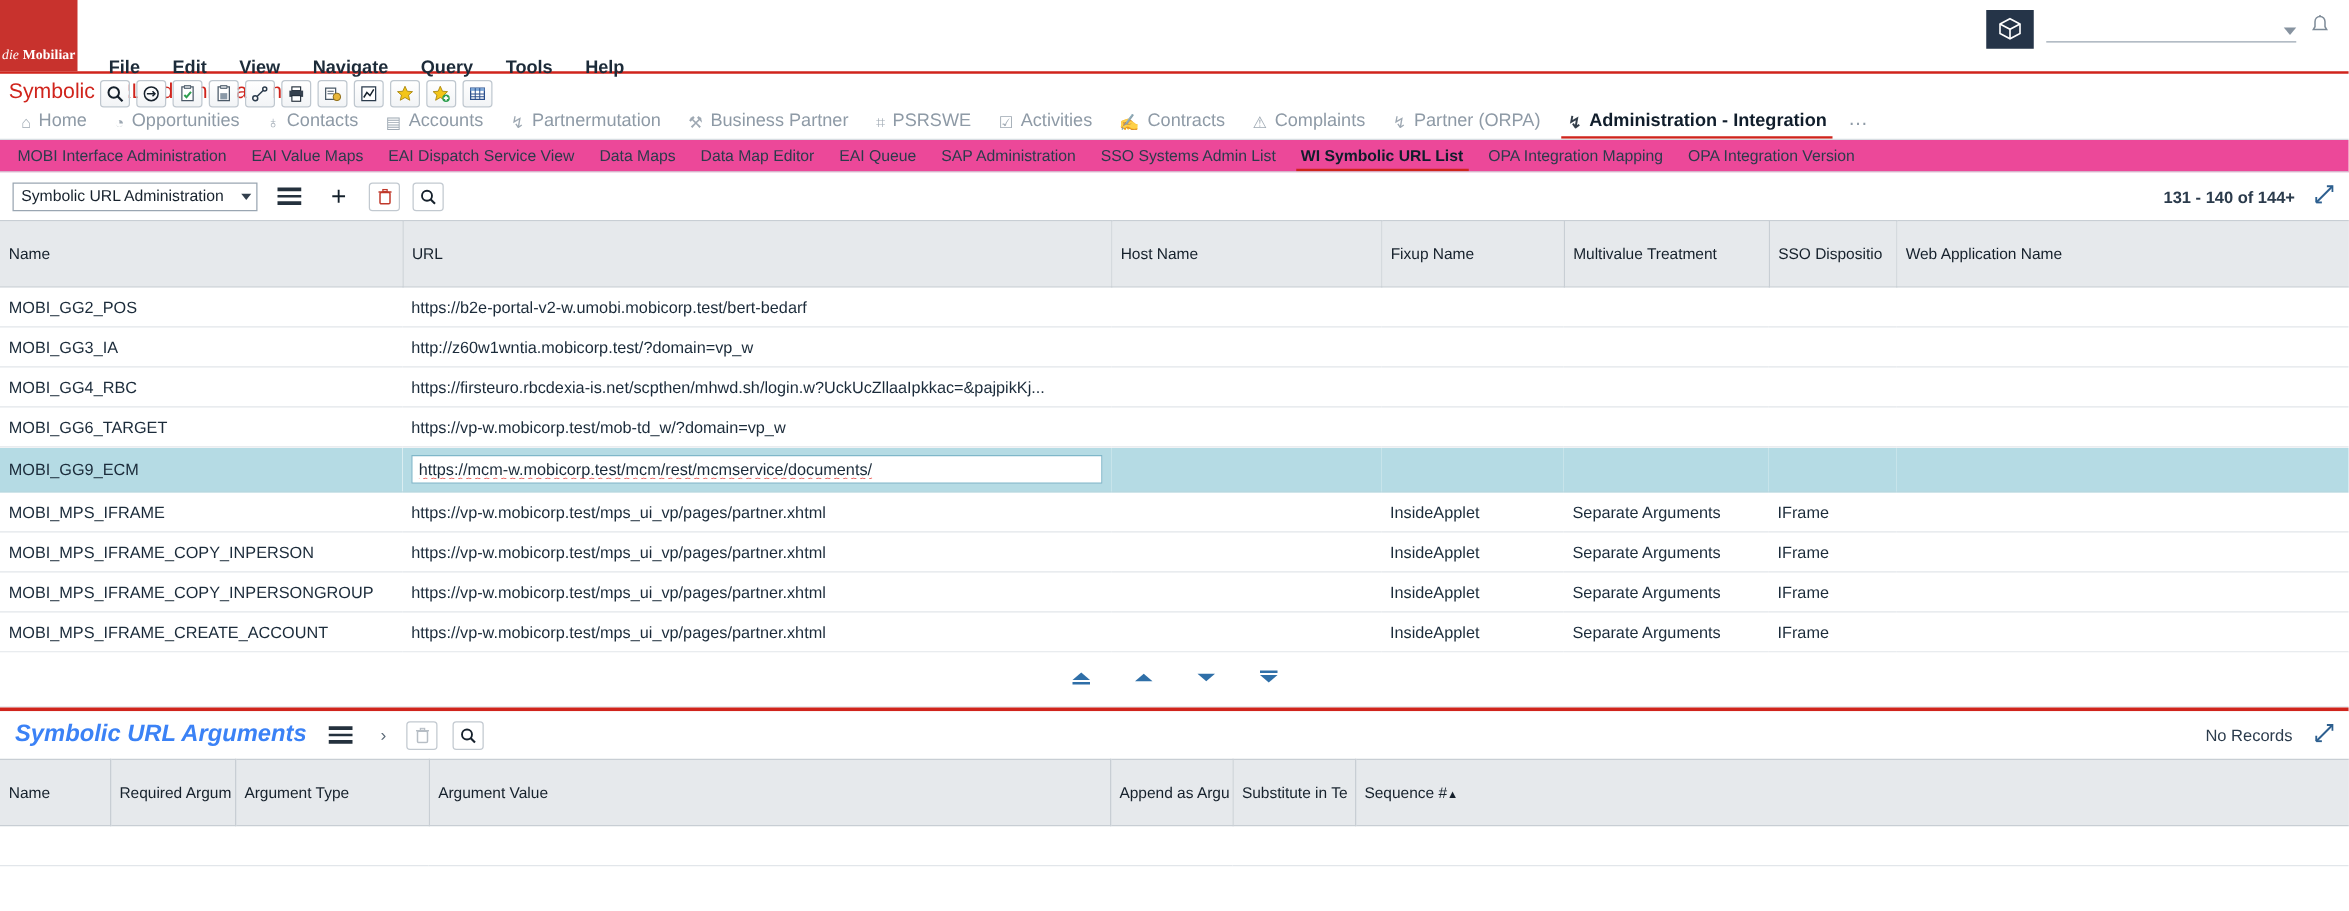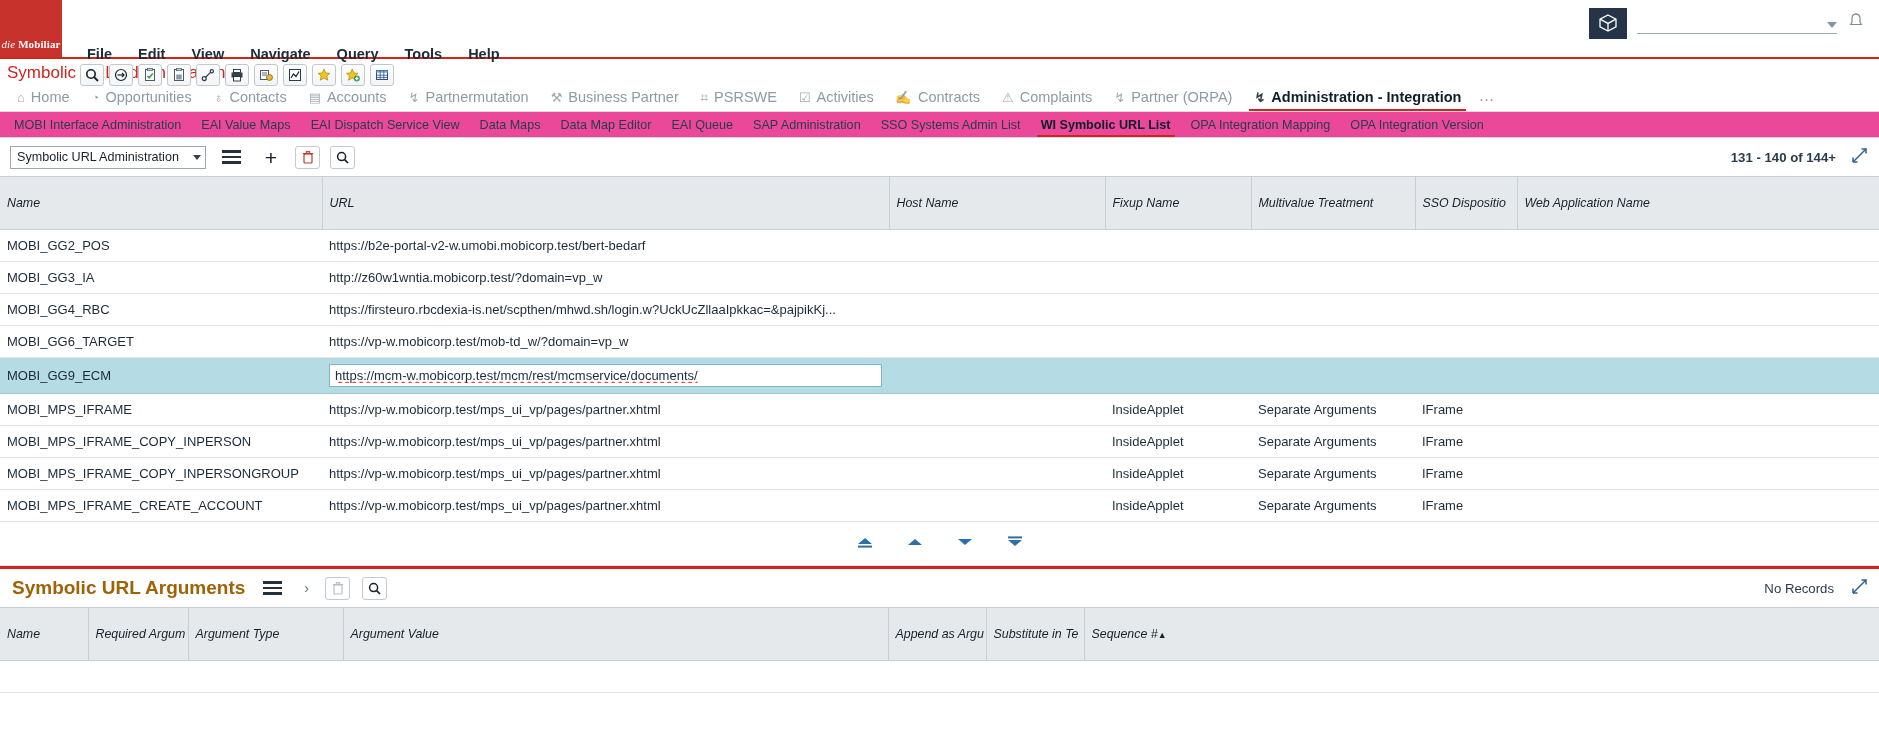--- a/index.html
+++ b/index.html
@@ -226,21 +226,20 @@
     border-bottom: 1px solid #c8ced4;
     text-align: left;
     font-size: 12.4px;
     font-weight: normal;
     color: #16212c;
     padding: 19px 7px;
     height: 29px;
     overflow: hidden;
     white-space: nowrap;
     cursor: pointer;
-    font-style: italic;
   }
   .grid td {
     border-bottom: 1px solid #e2e6ea;
     font-size: 13px;
     color: #1b2b3a;
     padding: 6px 7px;
     height: 32px;
     overflow: hidden;
     white-space: nowrap;
   }
@@ -276,24 +275,25 @@
   
   .divider-red { height: 3px; background: #d0241c; }
   .bottom-bar {
     display: flex; align-items: center;
     height: 38px;
     padding: 0 12px 0 12px;
     gap: 12px;
     background: #ffffff;
   }
   .bottom-title {
-    color: #a16207;
+    color: #3b82f6;
     font-size: 19px;
     font-weight: bold;
     white-space: nowrap;
+    font-style: italic;
   }
   .chev { color: #5d6b79; font-size: 14px; cursor:pointer; padding: 0 4px;}
   .no-records { font-size: 13.2px; color: #2b3b4c; }
 
   .grid2 th {
     background: #e6e9ec;
     border-right: 1px solid #c8ced4;
     border-top: 1px solid #c8ced4;
     border-bottom: 1px solid #c8ced4;
   }

